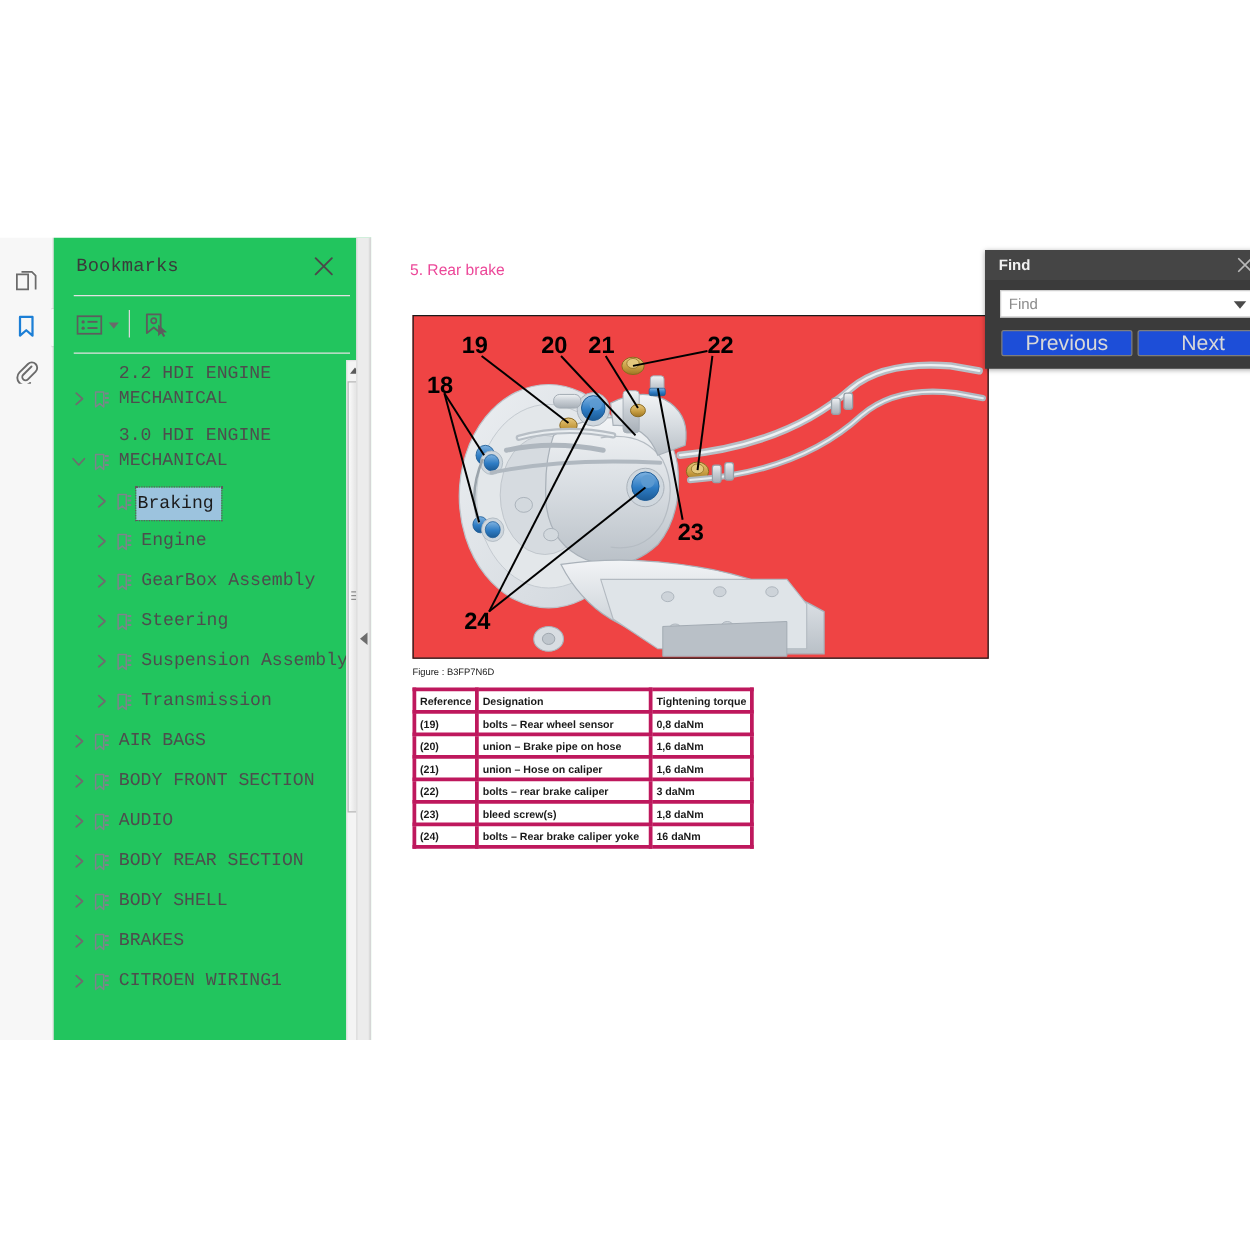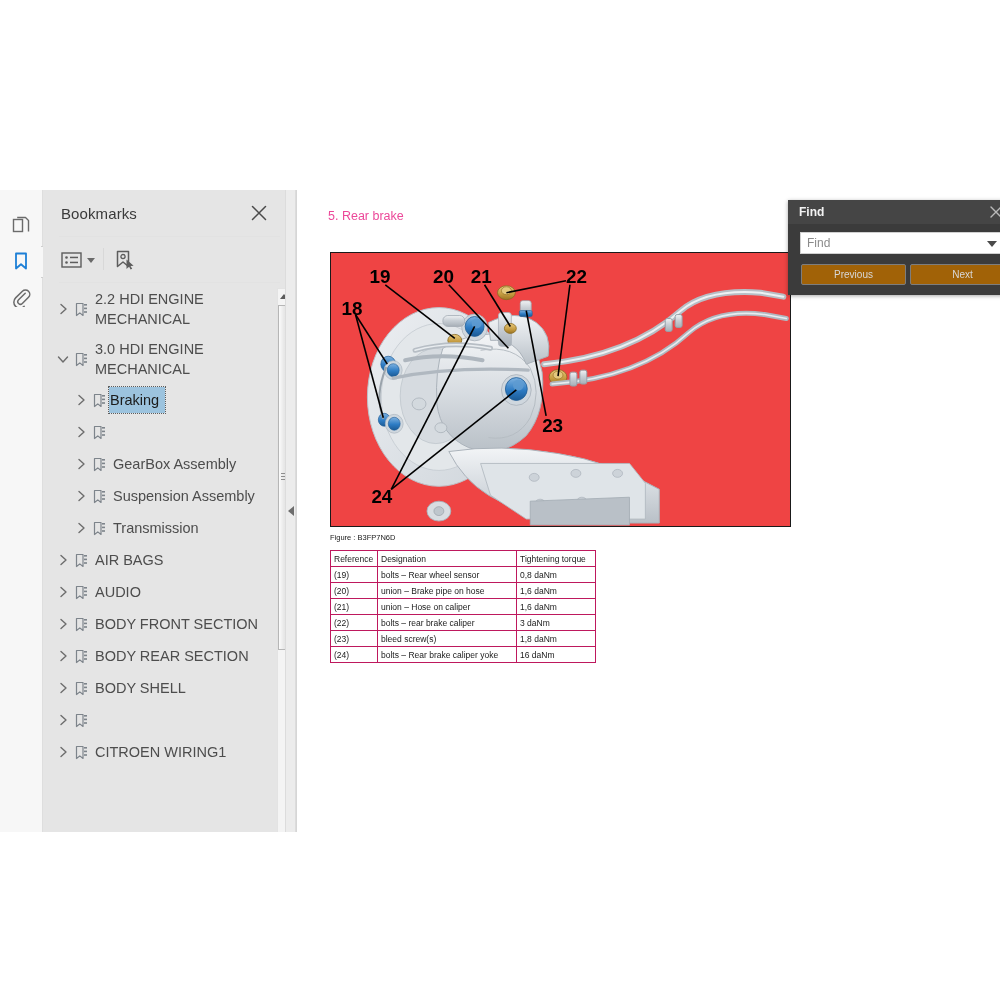--- a/index.html
+++ b/index.html
@@ -54,22 +54,23 @@
     border-top: 1px solid #cfcfcf;
     border-bottom: 1px solid #cfcfcf;
     border-radius: 0 3px 3px 0;
   }
 
   
   .bm-panel {
     position: absolute;
     left: 43px; top: 0;
     width: 253px; height: 642px;
-    background: #e5e5e5;
+    background: #22c55e;
     border-right: 1px solid #d6d6d6;
+    font-family: Liberation Mono, monospace;
   }
   .bm-header {
     position: absolute;
     left: 0; top: 0; width: 253px; height: 46px;
   }
   .bm-title {
     position: absolute;
     left: 18px; top: 15px;
     font-size: 15px; color: #3a3a3a;
     letter-spacing: .1px;
@@ -117,21 +118,21 @@
   
   .bm-tree {
     position: absolute;
     left: 0; top: 94px;
     width: 253px; height: 548px;
     overflow: hidden;
   }
   .bm-item {
     position: relative;
     display: flex;
-    align-items: center;
+    align-items: flex-end;
     padding: 0;
     min-height: 32px;
     cursor: pointer;
   }
   .bm-twisty {
     flex: 0 0 auto;
     width: 16px; height: 30px;
     display: flex; align-items: center; justify-content: center;
     cursor: pointer;
   }
@@ -262,24 +263,24 @@
   
   .torque-table {
     position: absolute;
     left: 33px; top: 360px;
     border-collapse: collapse;
     font-size: 8.5px;
     color: #1a1a1a;
     table-layout: fixed;
   }
   .torque-table td, .torque-table th {
-    border: 1px solid #be185d;
+    border: 3px solid #be185d;
     padding: 1px 3px;
     text-align: left;
-    font-weight: normal;
+    font-weight: bold;
     height: 13px;
     vertical-align: middle;
     white-space: nowrap;
     overflow: hidden;
   }
   .col-ref  { width: 47px; }
   .col-des  { width: 139px; }
   .col-tq   { width: 79px; }
 
   
@@ -334,25 +335,25 @@
     right: 7px; top: 8px;
     width: 0; height: 0;
     border-left: 5px solid transparent;
     border-right: 5px solid transparent;
     border-top: 6px solid #4a4a4a;
     cursor: pointer;
   }
   .find-btn {
     position: absolute;
     top: 64px; height: 21px;
-    background: #a16207;
+    background: #1d4ed8;
     border: 1px solid #7d7d7d;
     border-radius: 2px;
     color: #d8d8d8;
-    font-size: 10px;
+    font-size: 17px;
     display: flex; align-items: center; justify-content: center;
     cursor: pointer;
     box-sizing: border-box;
     font-family: "Liberation Sans", sans-serif;
     text-align: right;
   }
   .find-btn.prev { left: 13px; width: 105px; }
   .find-btn.next { left: 122px; width: 105px; }
 </style>
 </head>
@@ -474,20 +475,21 @@
               </svg>
             </span>
             <span class="bm-icon">
               <svg width="15" height="15" viewBox="0 0 15 15">
       <path d="M2.5 1.5 h6.5 v12 l-3.2 -2.6 l-3.3 2.6 z" fill="none" stroke="#7d848b" stroke-width="1.2" stroke-linejoin="round"></path>
       <rect x="10" y="2" width="3" height="1.6" fill="#7d848b"></rect>
       <rect x="10" y="5.6" width="3" height="1.6" fill="#7d848b"></rect>
       <rect x="10" y="9.2" width="3" height="1.6" fill="#7d848b"></rect>
     </svg>
             </span>
+            <span class="bm-label">Engine</span>
           </div>
           <div class="bm-item lvl1">
             <span class="bm-twisty">
               <svg width="9" height="12" viewBox="0 0 9 12">
                 <path d="M2 1.5 L7 6 L2 10.5" fill="none" stroke="#6d6d6d" stroke-width="1.4" stroke-linecap="round" stroke-linejoin="round"></path>
               </svg>
             </span>
             <span class="bm-icon">
               <svg width="15" height="15" viewBox="0 0 15 15">
       <path d="M2.5 1.5 h6.5 v12 l-3.2 -2.6 l-3.3 2.6 z" fill="none" stroke="#7d848b" stroke-width="1.2" stroke-linejoin="round"></path>
@@ -505,20 +507,36 @@
               </svg>
             </span>
             <span class="bm-icon">
               <svg width="15" height="15" viewBox="0 0 15 15">
       <path d="M2.5 1.5 h6.5 v12 l-3.2 -2.6 l-3.3 2.6 z" fill="none" stroke="#7d848b" stroke-width="1.2" stroke-linejoin="round"></path>
       <rect x="10" y="2" width="3" height="1.6" fill="#7d848b"></rect>
       <rect x="10" y="5.6" width="3" height="1.6" fill="#7d848b"></rect>
       <rect x="10" y="9.2" width="3" height="1.6" fill="#7d848b"></rect>
     </svg>
             </span>
+            <span class="bm-label">Steering</span>
+          </div>
+          <div class="bm-item lvl1">
+            <span class="bm-twisty">
+              <svg width="9" height="12" viewBox="0 0 9 12">
+                <path d="M2 1.5 L7 6 L2 10.5" fill="none" stroke="#6d6d6d" stroke-width="1.4" stroke-linecap="round" stroke-linejoin="round"></path>
+              </svg>
+            </span>
+            <span class="bm-icon">
+              <svg width="15" height="15" viewBox="0 0 15 15">
+      <path d="M2.5 1.5 h6.5 v12 l-3.2 -2.6 l-3.3 2.6 z" fill="none" stroke="#7d848b" stroke-width="1.2" stroke-linejoin="round"></path>
+      <rect x="10" y="2" width="3" height="1.6" fill="#7d848b"></rect>
+      <rect x="10" y="5.6" width="3" height="1.6" fill="#7d848b"></rect>
+      <rect x="10" y="9.2" width="3" height="1.6" fill="#7d848b"></rect>
+    </svg>
+            </span>
             <span class="bm-label">Suspension Assembly</span>
           </div>
           <div class="bm-item lvl1">
             <span class="bm-twisty">
               <svg width="9" height="12" viewBox="0 0 9 12">
                 <path d="M2 1.5 L7 6 L2 10.5" fill="none" stroke="#6d6d6d" stroke-width="1.4" stroke-linecap="round" stroke-linejoin="round"></path>
               </svg>
             </span>
             <span class="bm-icon">
               <svg width="15" height="15" viewBox="0 0 15 15">
@@ -553,84 +571,85 @@
               </svg>
             </span>
             <span class="bm-icon">
               <svg width="15" height="15" viewBox="0 0 15 15">
       <path d="M2.5 1.5 h6.5 v12 l-3.2 -2.6 l-3.3 2.6 z" fill="none" stroke="#7d848b" stroke-width="1.2" stroke-linejoin="round"></path>
       <rect x="10" y="2" width="3" height="1.6" fill="#7d848b"></rect>
       <rect x="10" y="5.6" width="3" height="1.6" fill="#7d848b"></rect>
       <rect x="10" y="9.2" width="3" height="1.6" fill="#7d848b"></rect>
     </svg>
             </span>
+            <span class="bm-label">BODY FRONT SECTION</span>
+          </div>
+          <div class="bm-item lvl0">
+            <span class="bm-twisty">
+              <svg width="9" height="12" viewBox="0 0 9 12">
+                <path d="M2 1.5 L7 6 L2 10.5" fill="none" stroke="#6d6d6d" stroke-width="1.4" stroke-linecap="round" stroke-linejoin="round"></path>
+              </svg>
+            </span>
+            <span class="bm-icon">
+              <svg width="15" height="15" viewBox="0 0 15 15">
+      <path d="M2.5 1.5 h6.5 v12 l-3.2 -2.6 l-3.3 2.6 z" fill="none" stroke="#7d848b" stroke-width="1.2" stroke-linejoin="round"></path>
+      <rect x="10" y="2" width="3" height="1.6" fill="#7d848b"></rect>
+      <rect x="10" y="5.6" width="3" height="1.6" fill="#7d848b"></rect>
+      <rect x="10" y="9.2" width="3" height="1.6" fill="#7d848b"></rect>
+    </svg>
+            </span>
             <span class="bm-label">AUDIO</span>
           </div>
           <div class="bm-item lvl0">
             <span class="bm-twisty">
               <svg width="9" height="12" viewBox="0 0 9 12">
                 <path d="M2 1.5 L7 6 L2 10.5" fill="none" stroke="#6d6d6d" stroke-width="1.4" stroke-linecap="round" stroke-linejoin="round"></path>
               </svg>
             </span>
             <span class="bm-icon">
               <svg width="15" height="15" viewBox="0 0 15 15">
       <path d="M2.5 1.5 h6.5 v12 l-3.2 -2.6 l-3.3 2.6 z" fill="none" stroke="#7d848b" stroke-width="1.2" stroke-linejoin="round"></path>
       <rect x="10" y="2" width="3" height="1.6" fill="#7d848b"></rect>
       <rect x="10" y="5.6" width="3" height="1.6" fill="#7d848b"></rect>
       <rect x="10" y="9.2" width="3" height="1.6" fill="#7d848b"></rect>
     </svg>
             </span>
-            <span class="bm-label">BODY FRONT SECTION</span>
+            <span class="bm-label">BODY REAR SECTION</span>
           </div>
           <div class="bm-item lvl0">
             <span class="bm-twisty">
               <svg width="9" height="12" viewBox="0 0 9 12">
                 <path d="M2 1.5 L7 6 L2 10.5" fill="none" stroke="#6d6d6d" stroke-width="1.4" stroke-linecap="round" stroke-linejoin="round"></path>
               </svg>
             </span>
             <span class="bm-icon">
               <svg width="15" height="15" viewBox="0 0 15 15">
       <path d="M2.5 1.5 h6.5 v12 l-3.2 -2.6 l-3.3 2.6 z" fill="none" stroke="#7d848b" stroke-width="1.2" stroke-linejoin="round"></path>
       <rect x="10" y="2" width="3" height="1.6" fill="#7d848b"></rect>
       <rect x="10" y="5.6" width="3" height="1.6" fill="#7d848b"></rect>
       <rect x="10" y="9.2" width="3" height="1.6" fill="#7d848b"></rect>
     </svg>
             </span>
-            <span class="bm-label">BODY REAR SECTION</span>
+            <span class="bm-label">BODY SHELL</span>
           </div>
           <div class="bm-item lvl0">
             <span class="bm-twisty">
               <svg width="9" height="12" viewBox="0 0 9 12">
                 <path d="M2 1.5 L7 6 L2 10.5" fill="none" stroke="#6d6d6d" stroke-width="1.4" stroke-linecap="round" stroke-linejoin="round"></path>
               </svg>
             </span>
             <span class="bm-icon">
               <svg width="15" height="15" viewBox="0 0 15 15">
       <path d="M2.5 1.5 h6.5 v12 l-3.2 -2.6 l-3.3 2.6 z" fill="none" stroke="#7d848b" stroke-width="1.2" stroke-linejoin="round"></path>
       <rect x="10" y="2" width="3" height="1.6" fill="#7d848b"></rect>
       <rect x="10" y="5.6" width="3" height="1.6" fill="#7d848b"></rect>
       <rect x="10" y="9.2" width="3" height="1.6" fill="#7d848b"></rect>
     </svg>
             </span>
-            <span class="bm-label">BODY SHELL</span>
-          </div>
-          <div class="bm-item lvl0">
-            <span class="bm-twisty">
-              <svg width="9" height="12" viewBox="0 0 9 12">
-                <path d="M2 1.5 L7 6 L2 10.5" fill="none" stroke="#6d6d6d" stroke-width="1.4" stroke-linecap="round" stroke-linejoin="round"></path>
-              </svg>
-            </span>
-            <span class="bm-icon">
-              <svg width="15" height="15" viewBox="0 0 15 15">
-      <path d="M2.5 1.5 h6.5 v12 l-3.2 -2.6 l-3.3 2.6 z" fill="none" stroke="#7d848b" stroke-width="1.2" stroke-linejoin="round"></path>
-      <rect x="10" y="2" width="3" height="1.6" fill="#7d848b"></rect>
-      <rect x="10" y="5.6" width="3" height="1.6" fill="#7d848b"></rect>
-      <rect x="10" y="9.2" width="3" height="1.6" fill="#7d848b"></rect>
-    </svg>
-            </span>
+            <span class="bm-label">BRAKES</span>
           </div>
           <div class="bm-item lvl0">
             <span class="bm-twisty">
               <svg width="9" height="12" viewBox="0 0 9 12">
                 <path d="M2 1.5 L7 6 L2 10.5" fill="none" stroke="#6d6d6d" stroke-width="1.4" stroke-linecap="round" stroke-linejoin="round"></path>
               </svg>
             </span>
             <span class="bm-icon">
               <svg width="15" height="15" viewBox="0 0 15 15">
       <path d="M2.5 1.5 h6.5 v12 l-3.2 -2.6 l-3.3 2.6 z" fill="none" stroke="#7d848b" stroke-width="1.2" stroke-linejoin="round"></path>

